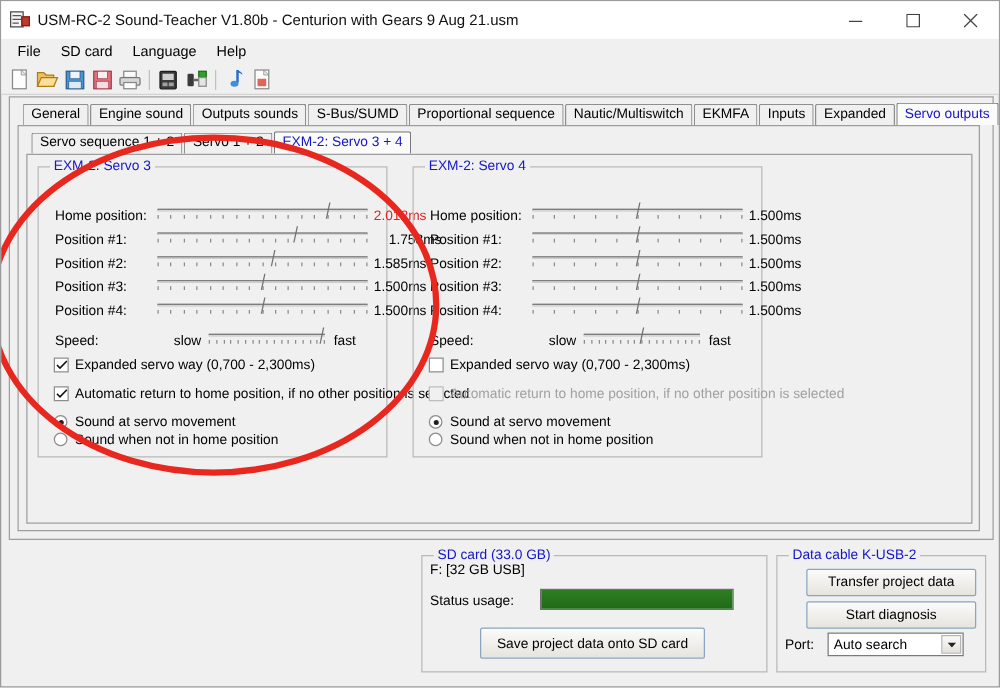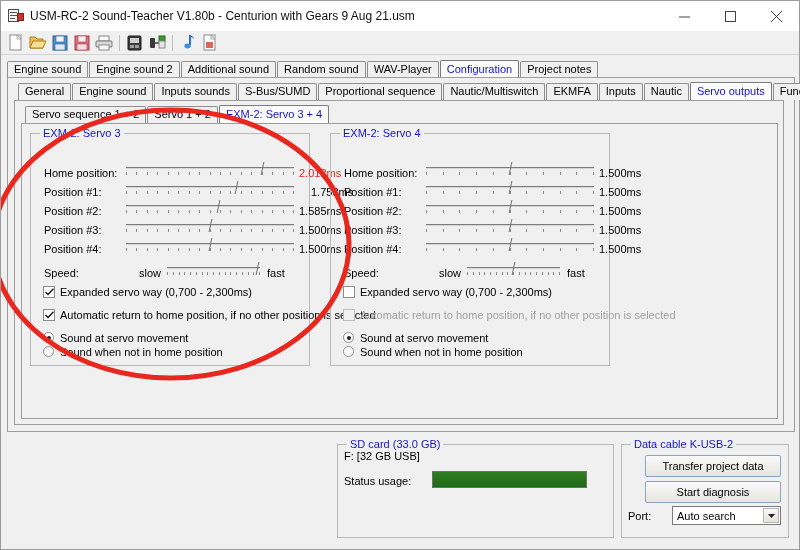--- a/index.html
+++ b/index.html
@@ -191,20 +191,26 @@
       </div>
       <div class="wbtn">
         <svg width="11" height="11">
             <line x1="0" y1="0" x2="11" y2="11" stroke="#444" stroke-width="1"></line>
             <line x1="11" y1="0" x2="0" y2="11" stroke="#444" stroke-width="1"></line>
           </svg>
       </div>
     </div>
   </div>
 
+  <div id="menubar">
+    <div class="menu-item">File</div>
+    <div class="menu-item">SD card</div>
+    <div class="menu-item">Language</div>
+    <div class="menu-item">Help</div>
+  </div>
 
   <div id="toolbar">
     <div class="tb-btn">
       <svg width="21" height="21">
           <rect x="5" y="3" width="11" height="15" fill="#fdfdfd" stroke="#8a8a8a"></rect>
           <polygon points="12,3 16,7 12,7" fill="#e8e8e8" stroke="#8a8a8a" stroke-width="0.6"></polygon>
         </svg>
     </div>
     <div class="tb-btn">
       <svg width="21" height="21">
@@ -275,27 +281,27 @@
     <div class="tab">WAV-Player</div>
     <div class="tab sel">Configuration</div>
     <div class="tab">Project notes</div>
   </div>
 
   <div class="page" style="left:6px; top:76px; width:788px; height:355px;">
 
     <div class="tabstrip" style="padding-left:10px; margin-top:3px;">
       <div class="tab">General</div>
       <div class="tab">Engine sound</div>
-      <div class="tab">Inputs sounds</div>
+      <div class="tab">Outputs sounds</div>
       <div class="tab">S-Bus/SUMD</div>
       <div class="tab">Proportional sequence</div>
       <div class="tab">Nautic/Multiswitch</div>
       <div class="tab">EKMFA</div>
       <div class="tab">Inputs</div>
-      <div class="tab">Nautic</div>
+      <div class="tab">Expanded</div>
       <div class="tab sel">Servo outputs</div>
       <div class="tab">Function sequences</div>
 
     </div>
 
     <div class="page" style="left:6px; top:22px; width:770px; height:325px;">
 
       <div class="tabstrip" style="padding-left:10px; margin-top:3px;">
         <div class="tab">Servo sequence  1 + 2</div>
         <div class="tab">Servo 1 + 2</div>
@@ -635,28 +641,29 @@
   </div>
 
 
   <div class="group" style="left:336px; top:443px; width:277px; height:94px;">
     <div class="legend">SD card (33.0 GB)</div>
     <div class="lbl" style="left:6px; top:5px;">F: [32 GB USB]</div>
     <div class="lbl" style="left:6px; top:30px;">Status usage:</div>
     <div class="progress" style="left:94px; top:26px; width:155px; height:17px;">
       <div class="fill" style="width:100%;"></div>
     </div>
+    <div class="btn" style="left:46px; top:57px; width:180px; height:25px;">Save project data onto SD card</div>
   </div>
 
   <div class="group" style="left:620px; top:443px; width:168px; height:94px;">
     <div class="legend">Data cable K-USB-2</div>
     <div class="btn" style="left:23px; top:10px; width:136px; height:22px;">Transfer project data</div>
     <div class="btn" style="left:23px; top:36px; width:136px; height:22px;">Start diagnosis</div>
     <div class="lbl" style="left:6px; top:65px;">Port:</div>
-    <div class="combo" style="left:50px; top:61px; width:109px; height:19px;">
+    <div class="combo" style="left:40px; top:61px; width:109px; height:19px;">
       <div class="ctext">Auto search</div>
       <div class="arrow">
         <svg width="7" height="4" viewBox="0 0 7 4">
             <polygon points="0,0 7,0 3.5,4" fill="#222"></polygon>
           </svg>
       </div>
     </div>
   </div>
 
   <svg id="annotation" viewBox="0 0 800 550">

